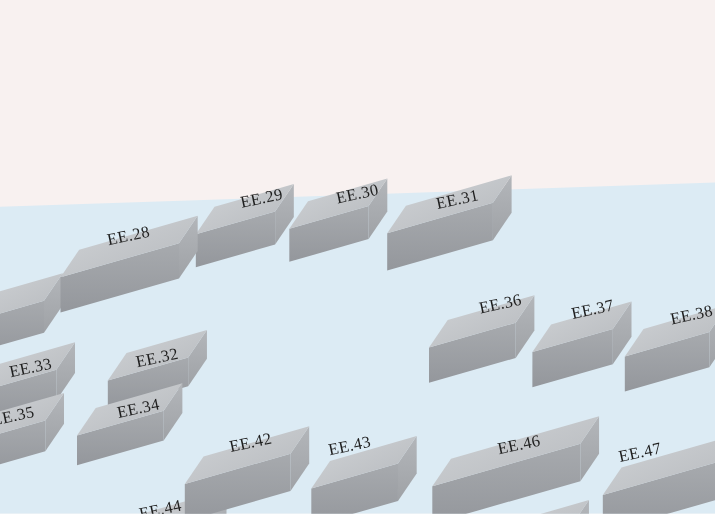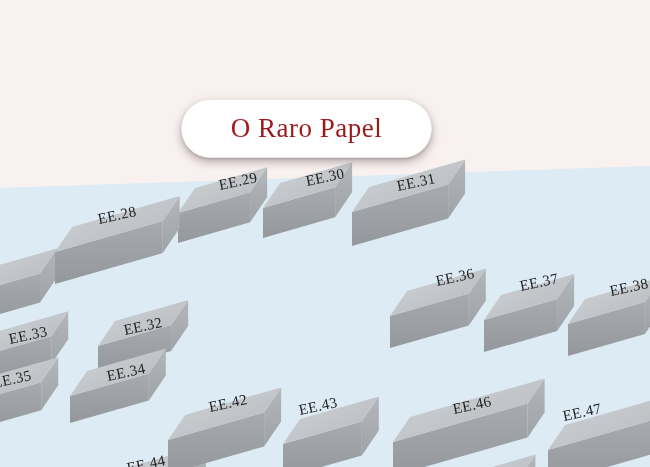--- a/index.html
+++ b/index.html
@@ -162,16 +162,13 @@
         <polygon points="393,442 410,417 544.6,378.4 527.6,403.4" fill="url(#gt)"></polygon>
         <text x="472" y="405" transform="rotate(-12 472 405)" class="booth-label" fill="#1e1e1e">EE.46</text>
       </g>
       <g>
         <polygon points="548,450 653.7,419.7 653.7,453.7 548,484" fill="url(#gf)"></polygon>
         <polygon points="653.7,419.7 670.7,394.7 670.7,428.7 653.7,453.7" fill="url(#gs)"></polygon>
         <polygon points="548,450 565,425 670.7,394.7 653.7,419.7" fill="url(#gt)"></polygon>
         <text x="582" y="412" transform="rotate(-12 582 412)" class="booth-label" fill="#1e1e1e">EE.47</text>
       </g>
     </svg>
-  <div class="tooltip" style="background: rgb(255, 255, 255);">
-    <span style="color: rgb(156, 26, 28);">O Raro Papel</span>
-  </div>
 </div>
 
 </body></html>

